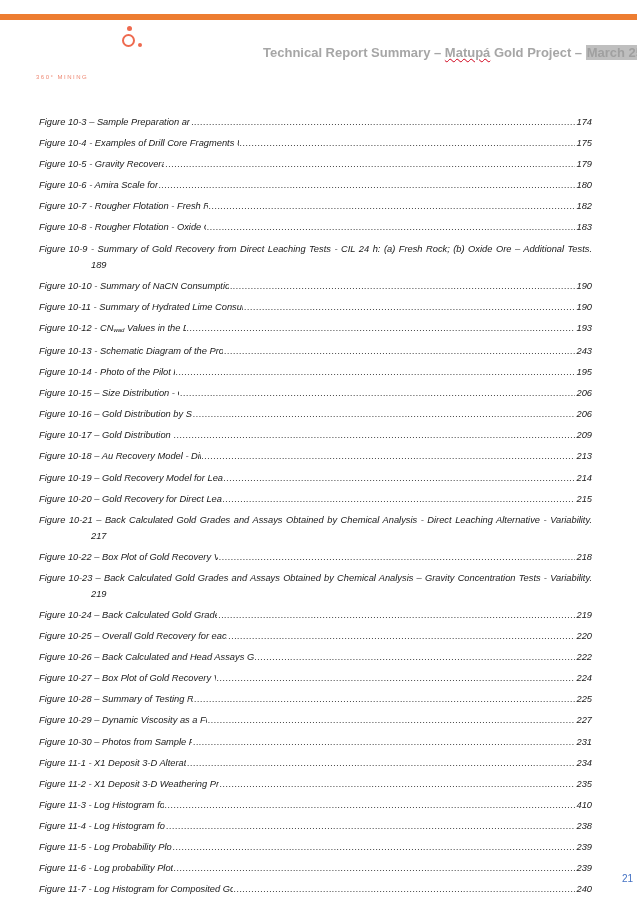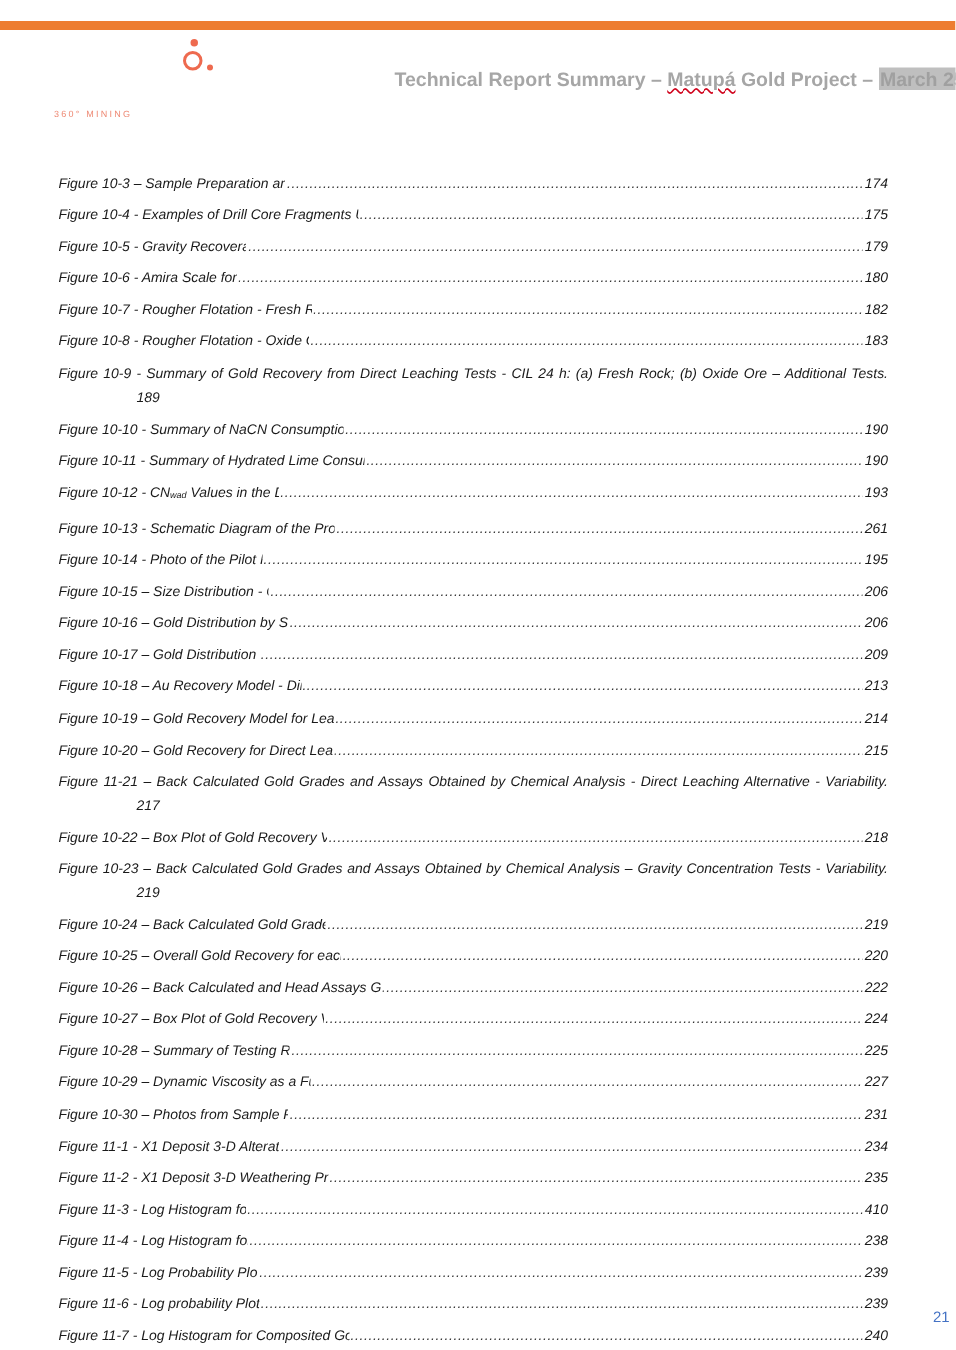--- a/index.html
+++ b/index.html
@@ -113,21 +113,21 @@
       <div class="toc-line">
         <span class="toc-title"><span>Figure 10-12 - CN</span><sub class="small">wad</sub><span> Values in the Detox Test Tailings - Bench Scale.*</span></span>
         <span class="toc-leader"></span>
         <span class="toc-page">193</span>
       </div>
     </div>
     <div class="toc-entry">
       <div class="toc-line">
         <span class="toc-title">Figure 10-13 - Schematic Diagram of the Process Route Adopted for the Continuous Detox Tests. </span>
         <span class="toc-leader"></span>
-        <span class="toc-page">261</span>
+        <span class="toc-page">243</span>
       </div>
     </div>
     <div class="toc-entry">
       <div class="toc-line">
         <span class="toc-title">Figure 10-14 - Photo of the Pilot Plant Used in the Detox Tests. </span>
         <span class="toc-leader"></span>
         <span class="toc-page">195</span>
       </div>
     </div>
     <div class="toc-entry">
@@ -166,21 +166,21 @@
       </div>
     </div>
     <div class="toc-entry">
       <div class="toc-line">
         <span class="toc-title">Figure 10-20 – Gold Recovery for Direct Leaching and Gravity/Leaching Routes - Consolidation.</span>
         <span class="toc-leader"></span>
         <span class="toc-page">215</span>
       </div>
     </div>
     <div class="toc-entry toc-wrap">
-      <div class="toc-line1">Figure 11-21 – Back Calculated Gold Grades and Assays Obtained by Chemical Analysis - Direct Leaching Alternative - Variability.</div>
+      <div class="toc-line1">Figure 10-21 – Back Calculated Gold Grades and Assays Obtained by Chemical Analysis - Direct Leaching Alternative - Variability.</div>
       <div class="toc-pageline">217</div>
     </div>
     <div class="toc-entry">
       <div class="toc-line">
         <span class="toc-title">Figure 10-22 – Box Plot of Gold Recovery Variability - Direct Leaching Alternative - Variability. </span>
         <span class="toc-leader"></span>
         <span class="toc-page">218</span>
       </div>
     </div>
     <div class="toc-entry toc-wrap">

